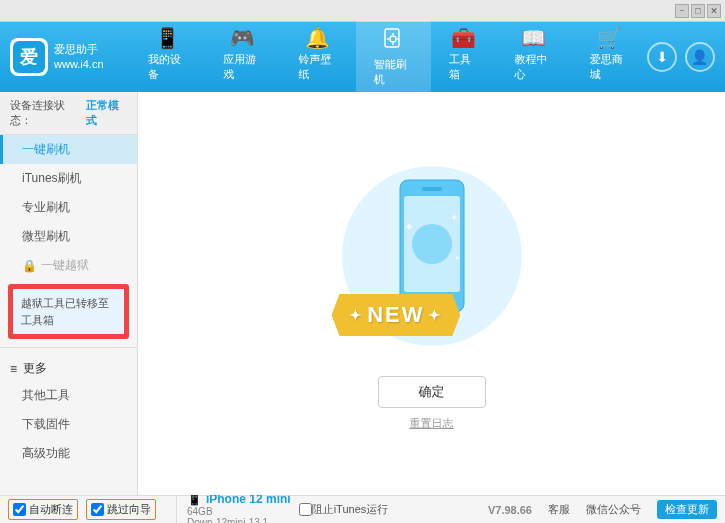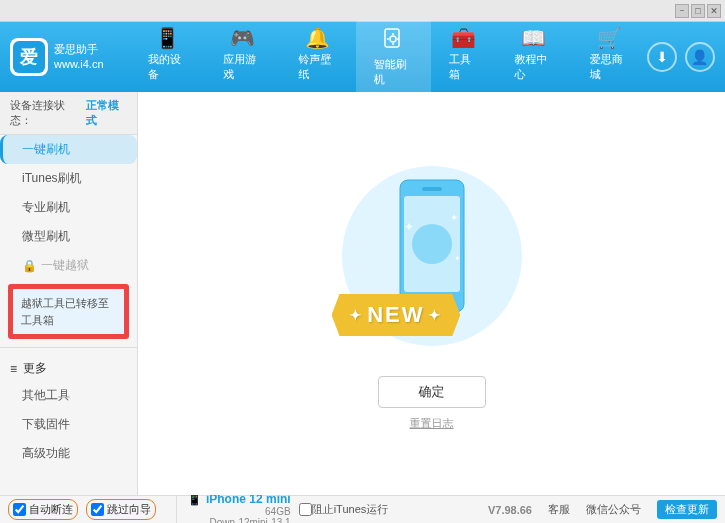--- a/index.html
+++ b/index.html
@@ -153,21 +153,20 @@
     }
     .sidebar-section-icon {
       font-size: 14px;
       color: #555;
     }
     .sidebar-item {
       padding: 6px 10px 6px 22px;
       font-size: 12px;
       color: #555;
       cursor: pointer;
-      border-radius: 8px;
     }
     .sidebar-item.active {
       background: #d0eaf8;
       color: #1a9fe0;
       border-left: 3px solid #1a9fe0;
       padding-left: 19px;
     }
     .sidebar-disabled-section {
       padding: 6px 10px 6px 22px;
       font-size: 12px;
@@ -300,42 +299,41 @@
       align-items: center;
       gap: 8px;
       min-width: 160px;
     }
     .checkbox-group {
       display: flex;
       align-items: center;
       gap: 3px;
       border: 1px solid #e08020;
       padding: 2px 4px;
-      border-radius: 9px;
+      border-radius: 2px;
     }
     .checkbox-label {
       font-size: 11px;
       color: #333;
     }
     .device-info {
       padding-left: 10px;
       border-left: 1px solid #ddd;
     }
     .device-name {
       font-size: 12px;
       font-weight: bold;
       color: #1a9fe0;
       display: flex;
       align-items: center;
       gap: 4px;
     }
     .device-sub {
       font-size: 10px;
       color: #888;
-      text-align: right;
     }
     .bottom-center {
       flex: 1;
     }
     .bottom-right {
       display: flex;
       align-items: center;
       gap: 16px;
       font-size: 11px;
       color: #555;

